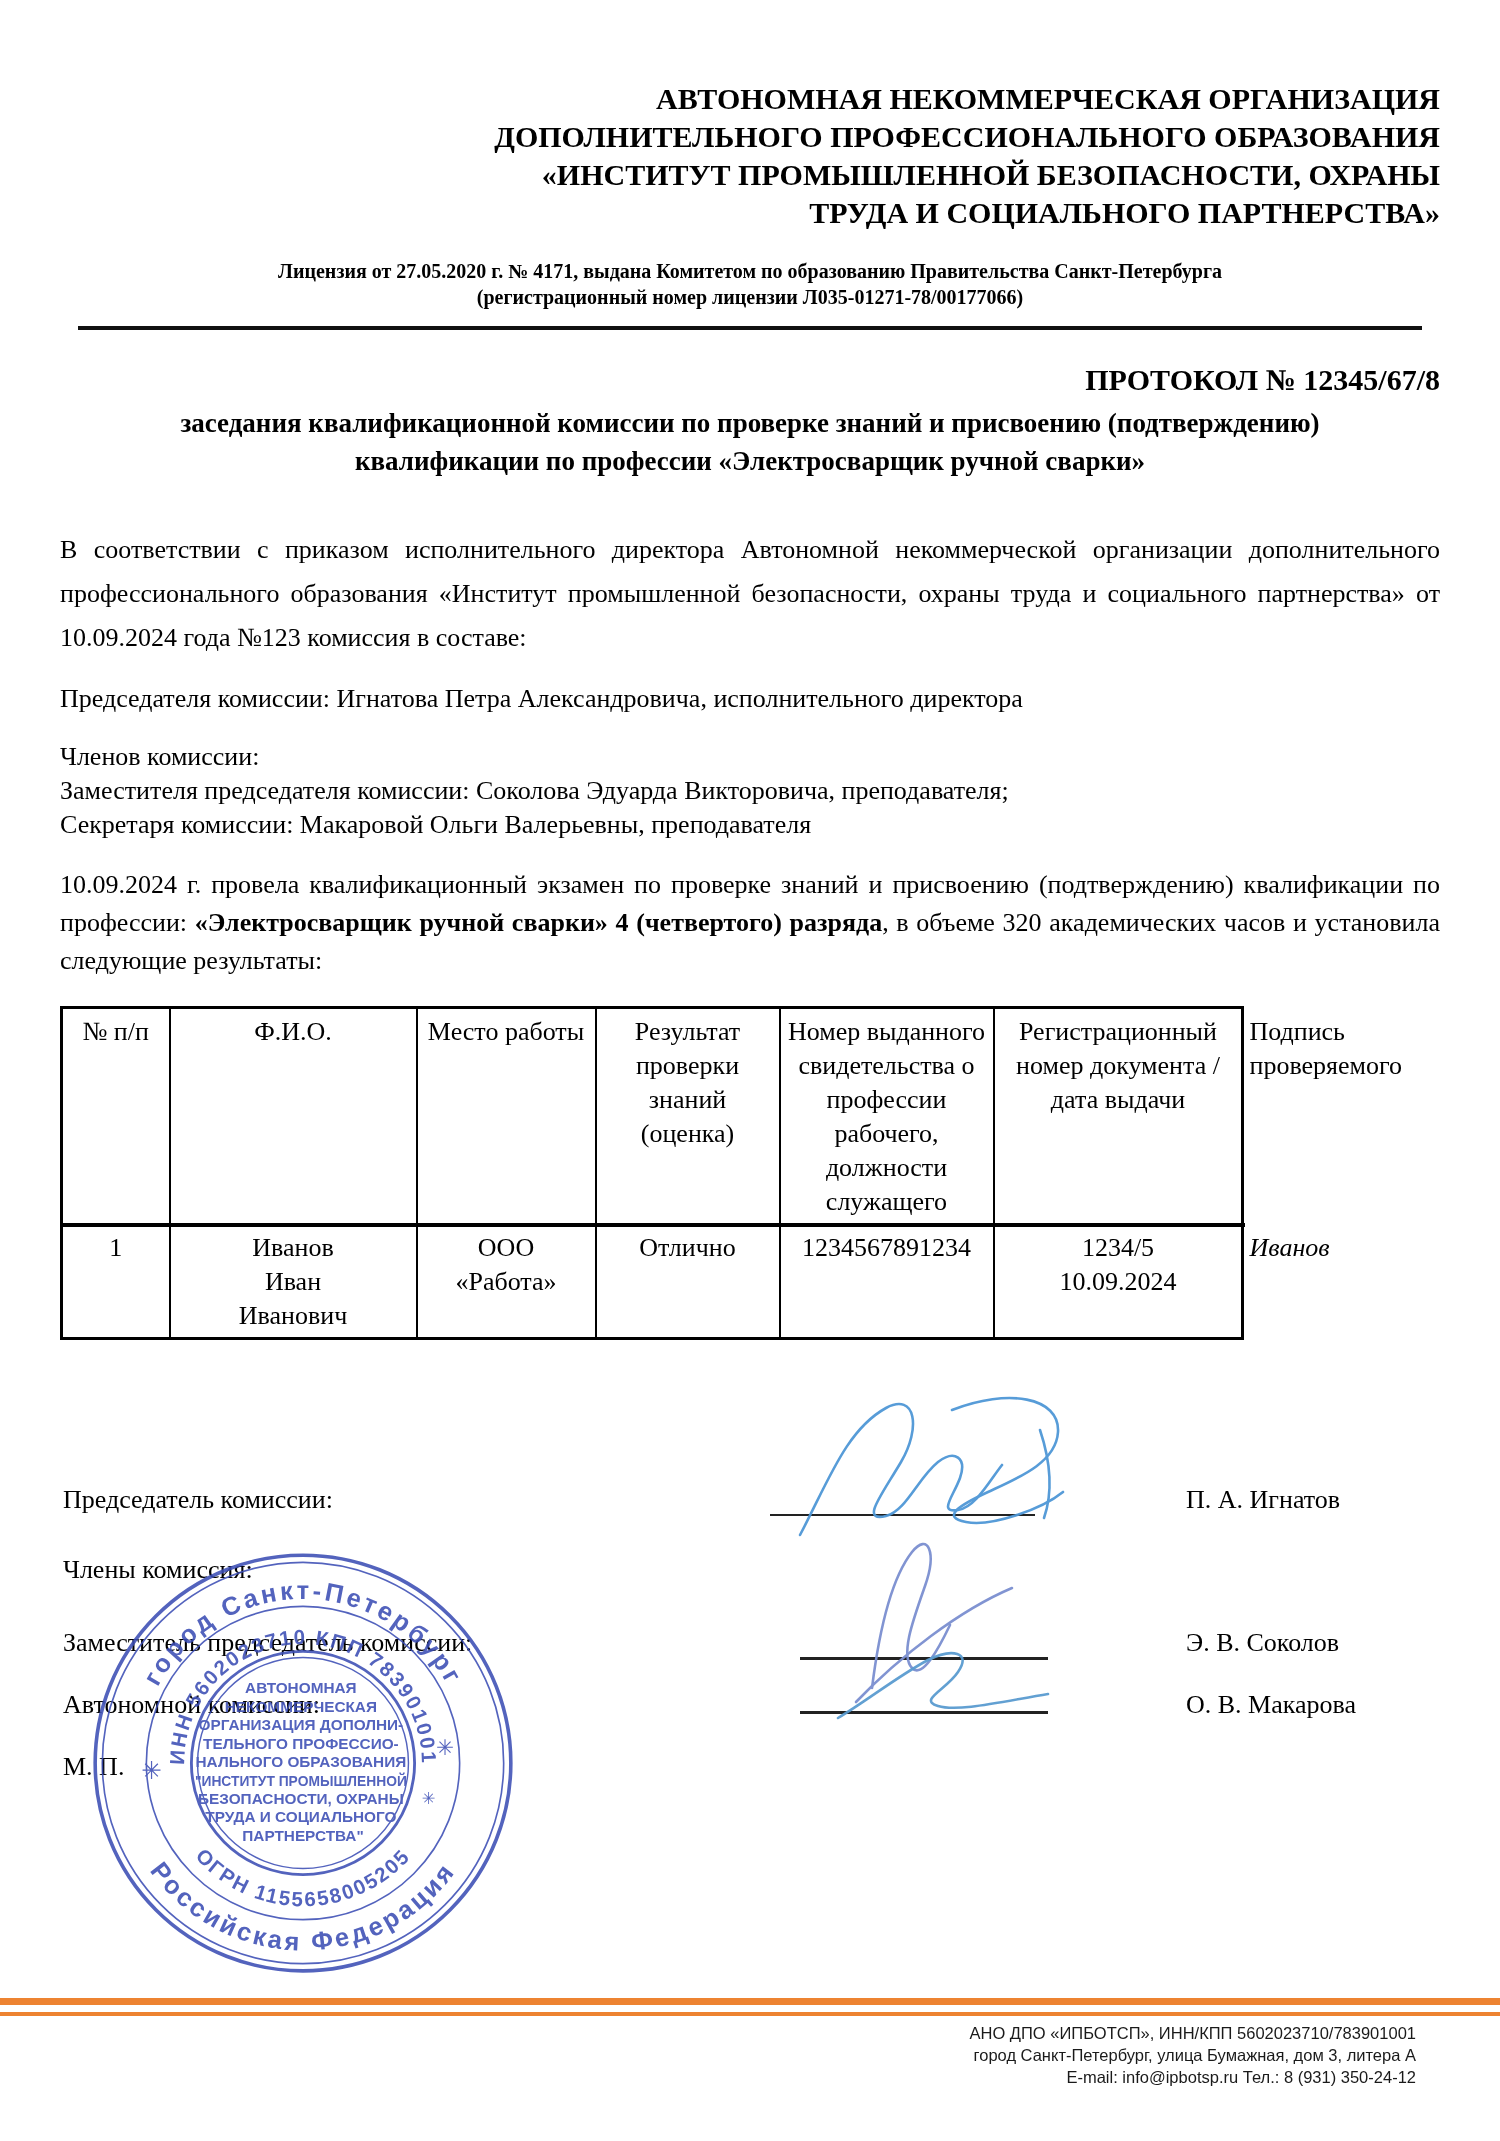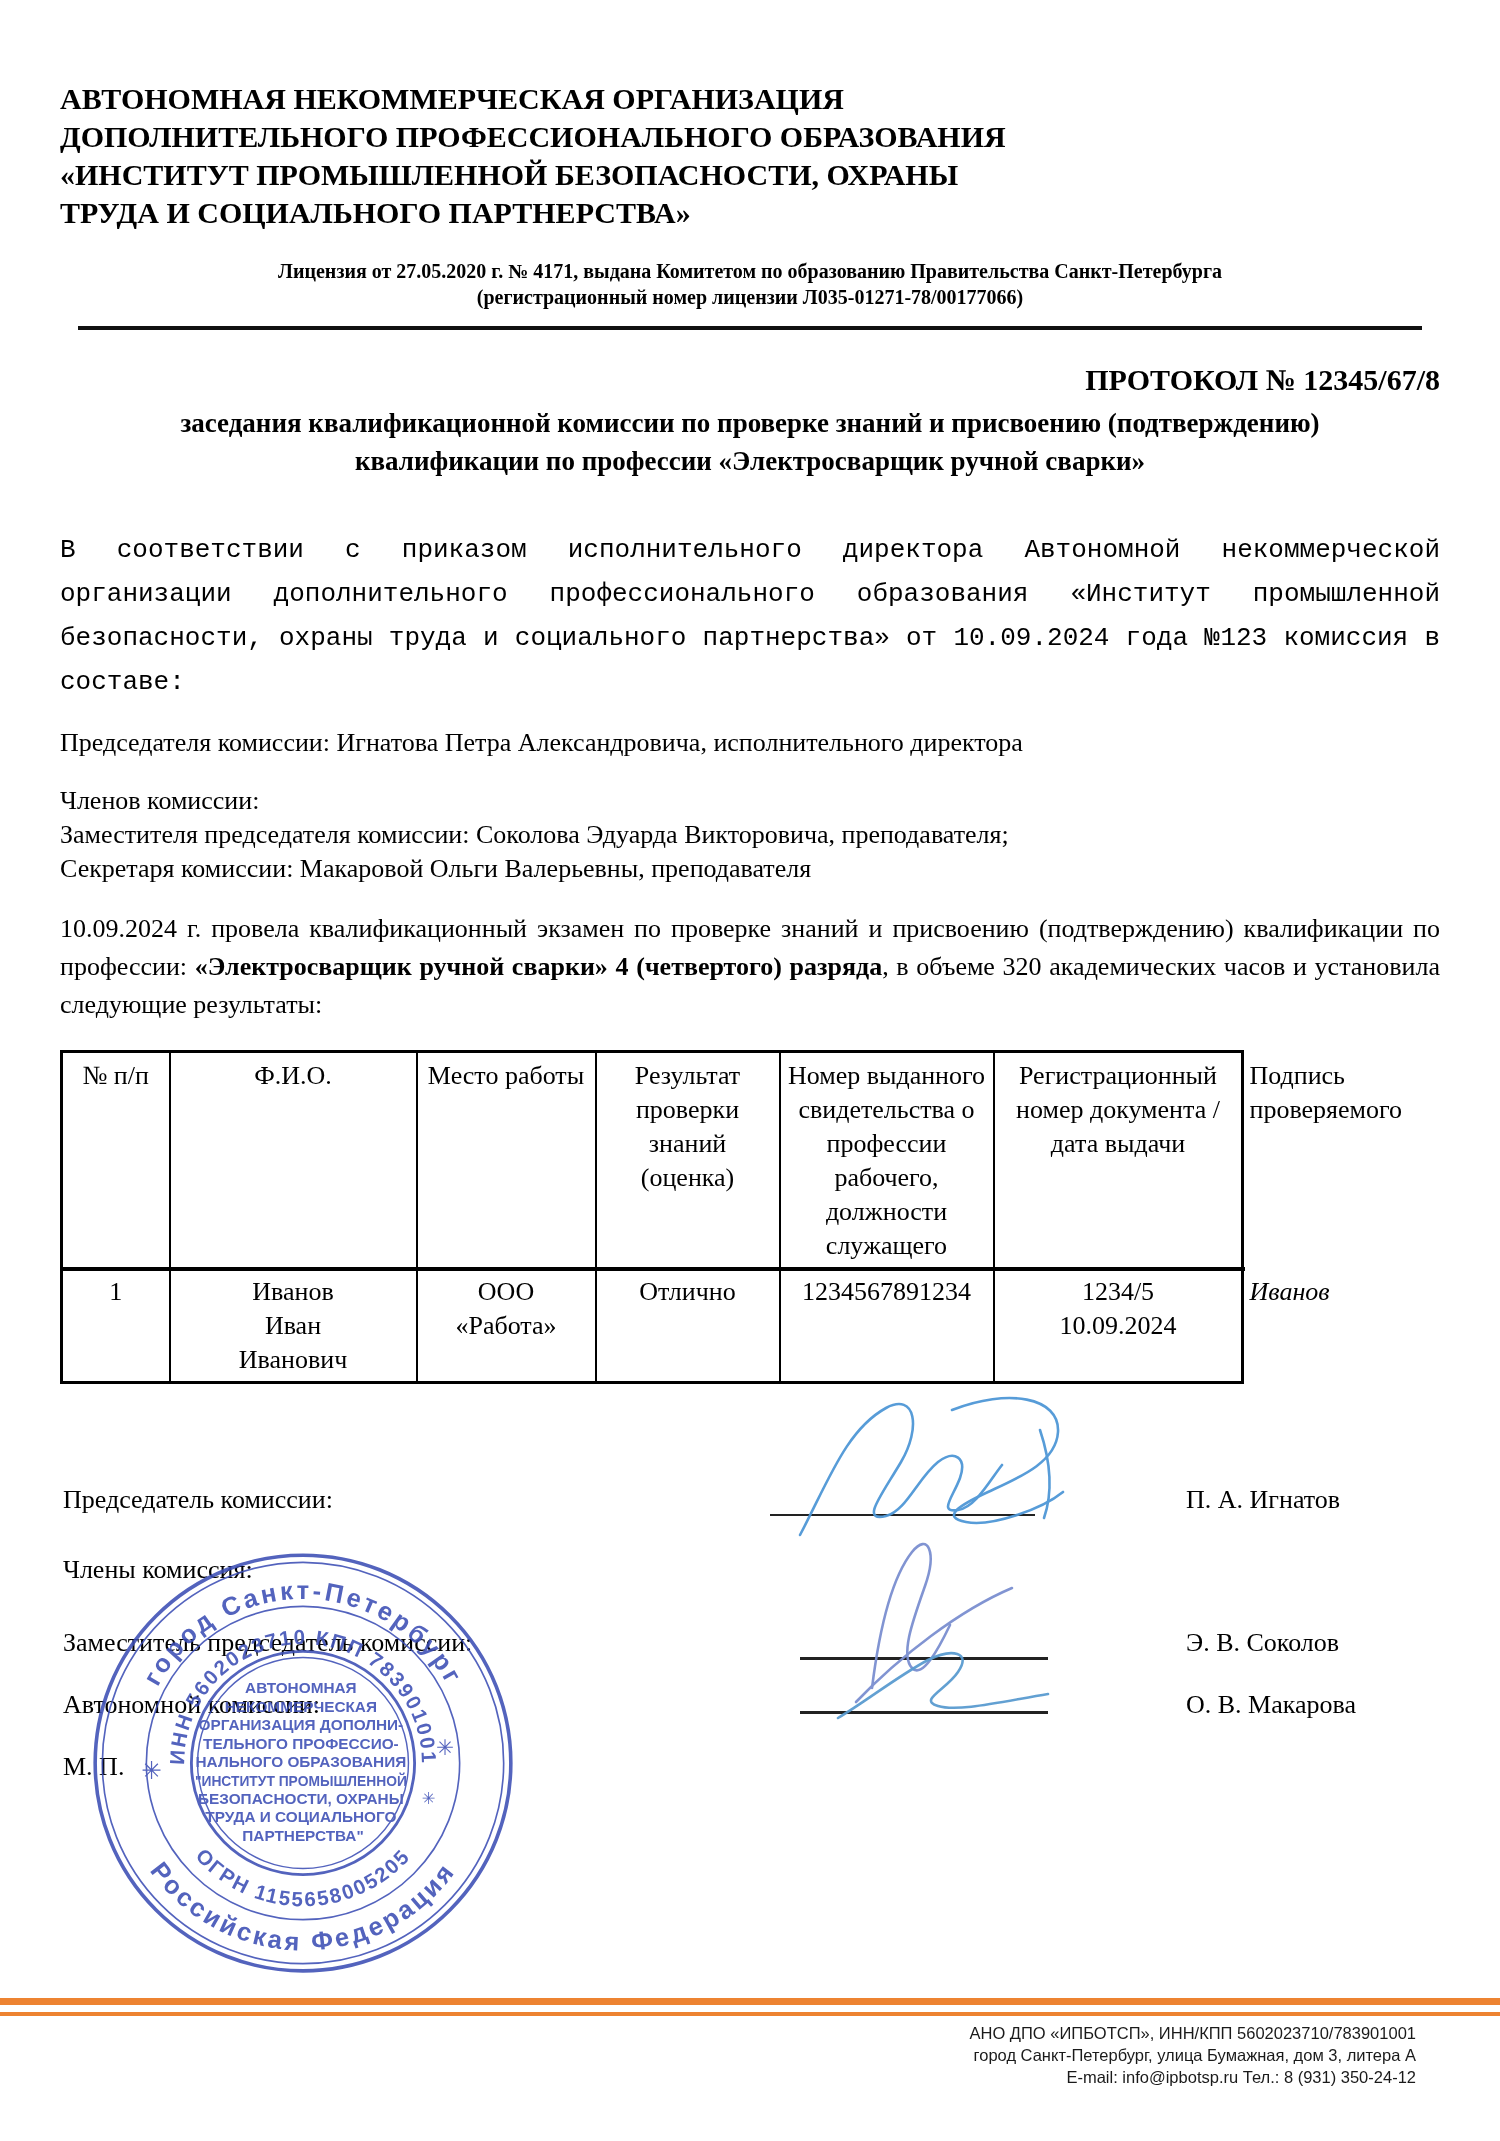--- a/index.html
+++ b/index.html
@@ -6,30 +6,30 @@
   .page{
     position:relative;
     width:1500px;height:2141px;
     background:#ffffff;
     font-family:"Liberation Serif", serif;
     color:#000;
     overflow:hidden;
   }
   .content{padding:80px 60px 0 60px;}
   
-  .org-title{ text-align:left; font-weight:bold; font-size:30px; line-height:38px; }
+  .org-title{ text-align:right; font-weight:bold; font-size:30px; line-height:38px; }
   .license{ text-align:center; font-weight:bold; font-size:20px; line-height:26px; margin-top:26px;}
   .rule{ height:4px; background:#111; margin:16px 18px 0 18px; }
   
   .protocol-title{ text-align:right; font-weight:bold; font-size:30px; margin-top:30px; line-height:40px;}
   .protocol-subtitle{ text-align:center; font-weight:bold; font-size:27px; line-height:38px; margin-top:4px;}
   .city-date{ display:flex; justify-content:space-between; font-weight:bold; font-size:27px; margin-top:30px;}
   
   .para{ font-size:26px; margin:0;}
-  .p1{ margin-top:48px; text-align:justify; line-height:44px;font-family:Liberation Mono, monospace;}
+  .p1{ margin-top:48px; text-align:justify; line-height:44px;}
   .chairman{ margin-top:22px; line-height:34px;}
   .members{ margin-top:24px; line-height:34px;}
   .members p{ margin:0;}
   .exam{ margin-top:24px; text-align:justify; line-height:38px;}
   .b{ font-weight:bold;}
   
   table.results{ border-collapse:collapse; table-layout:fixed; width:1107px; margin-top:26px; border:3px solid #000;}
   table.results th, table.results td{ border:2px solid #000; font-size:26px; font-weight:normal; vertical-align:top; padding:4px 6px; line-height:34px; text-align:center;}
   table.results tr.head th{ border-bottom:4px solid #000; padding-top:6px;}
   td.fio{ text-align:left; padding-left:10px;}

